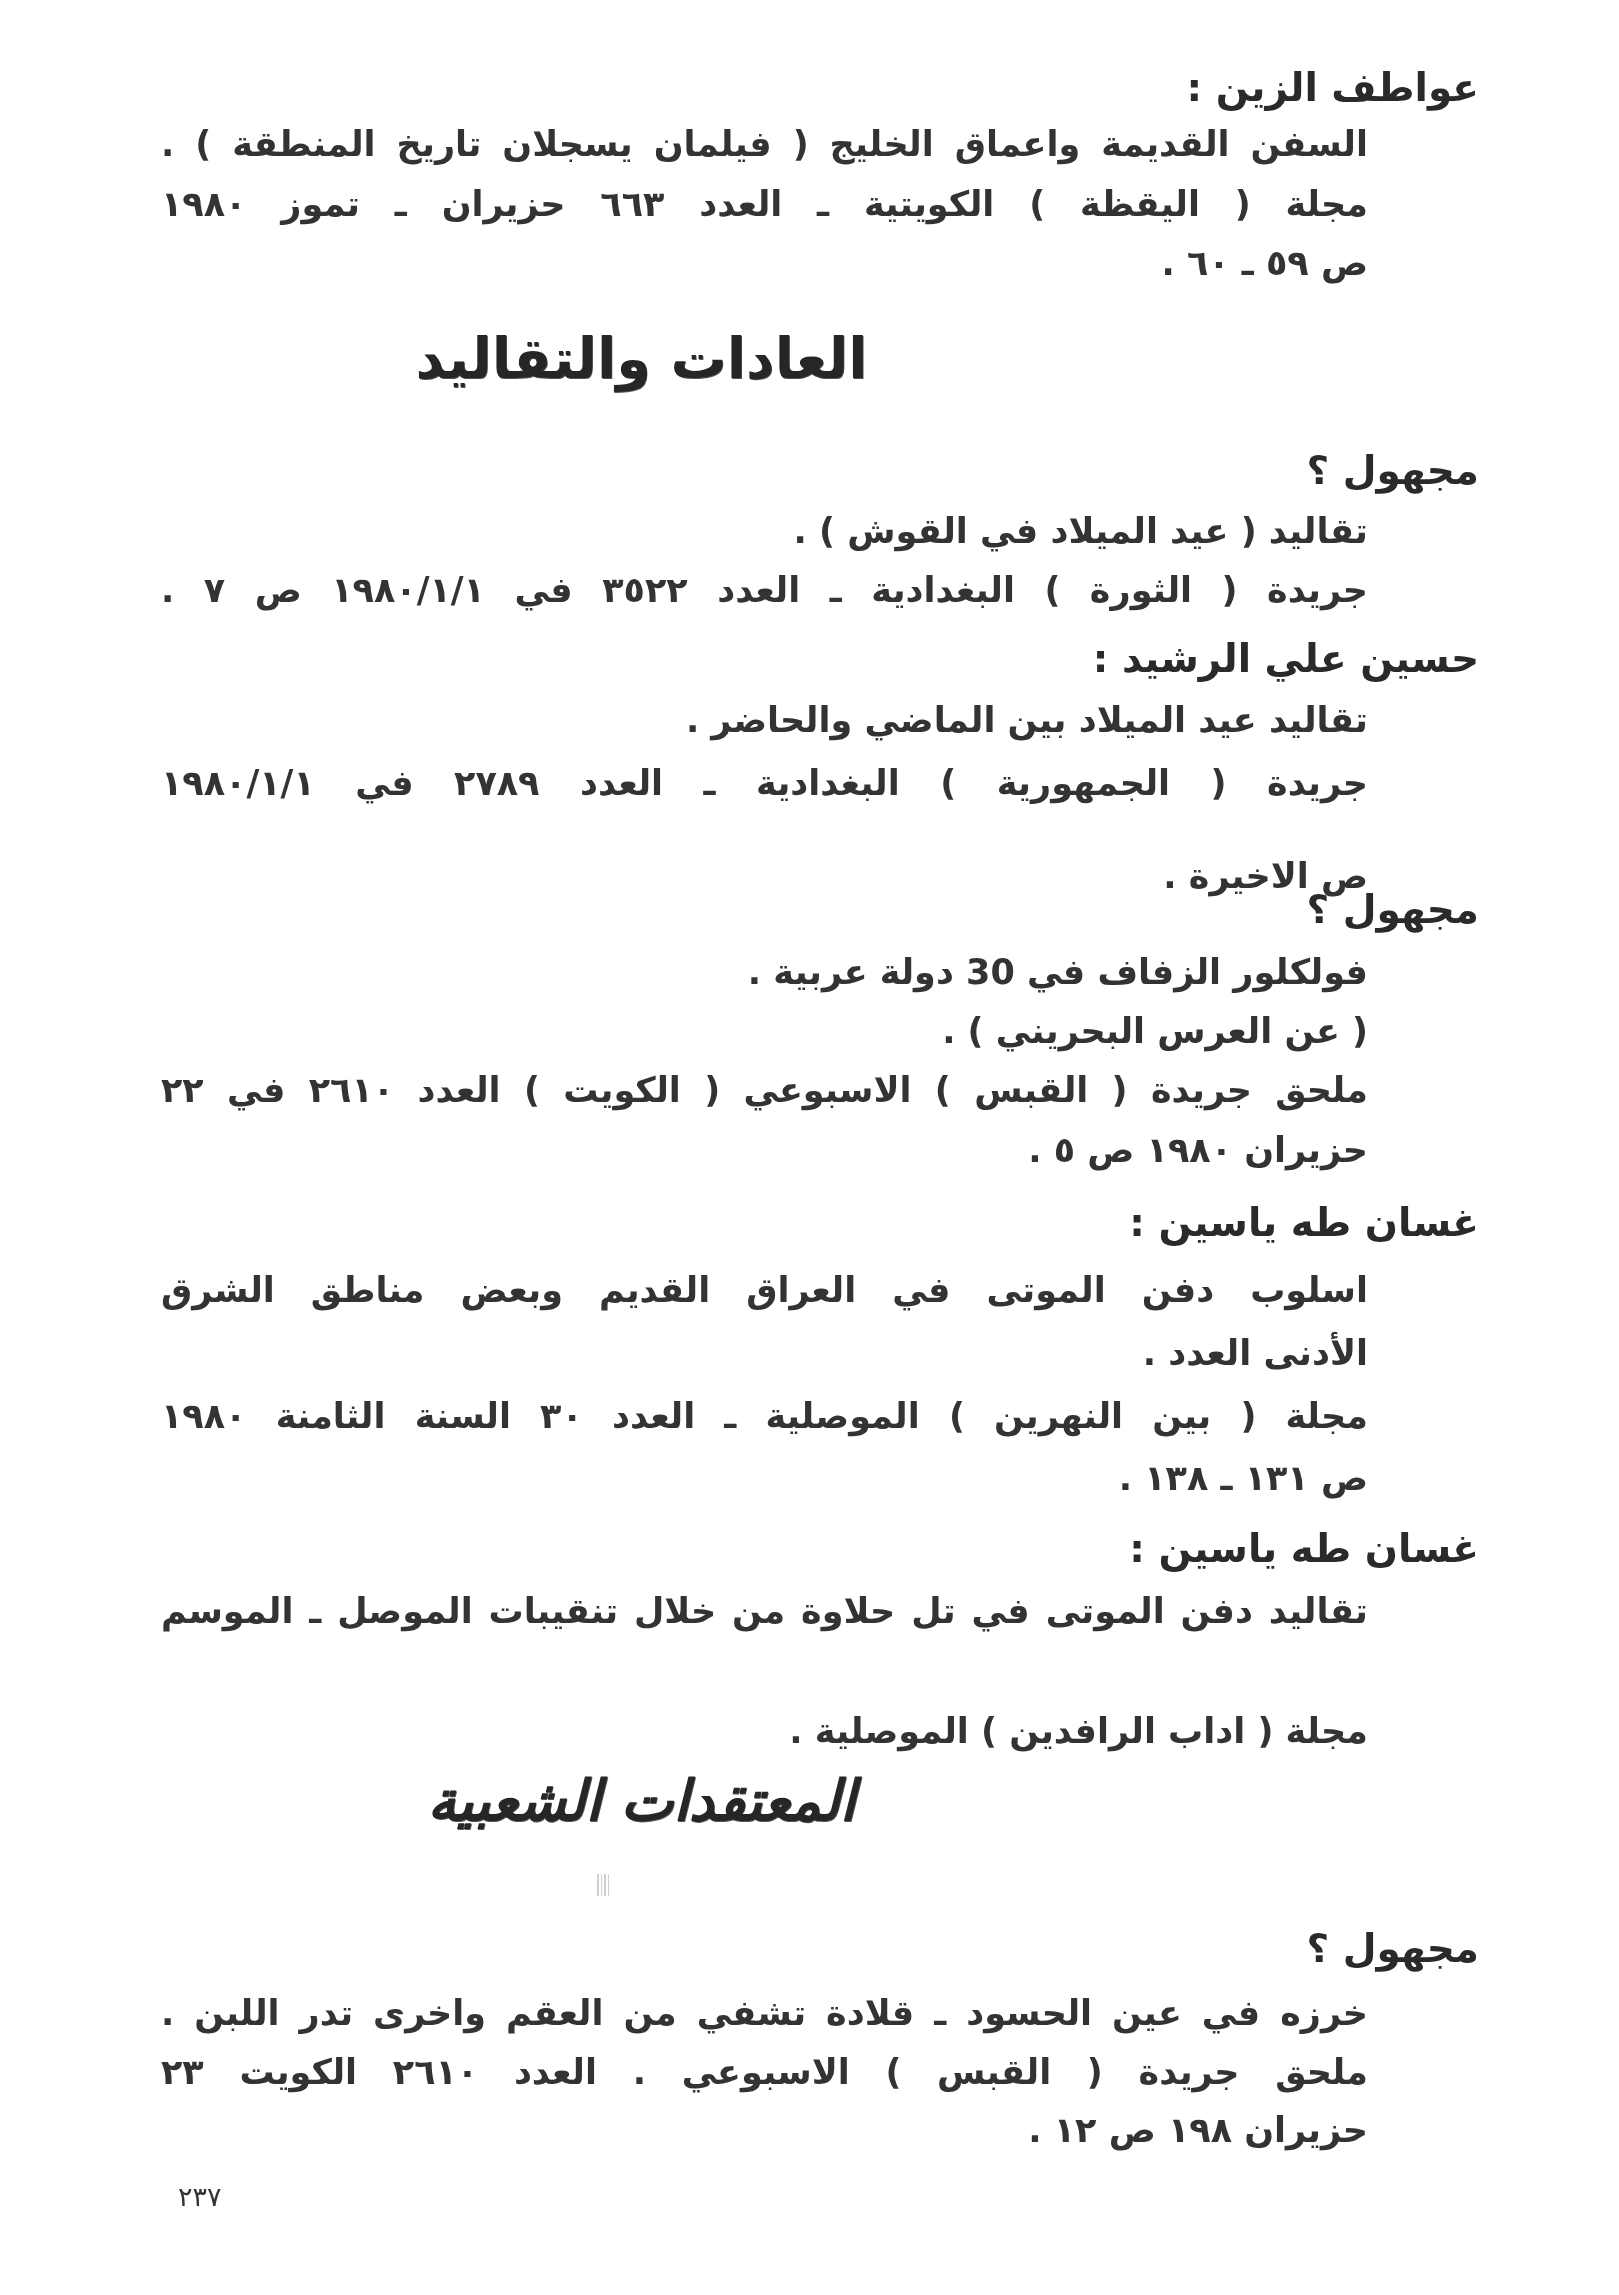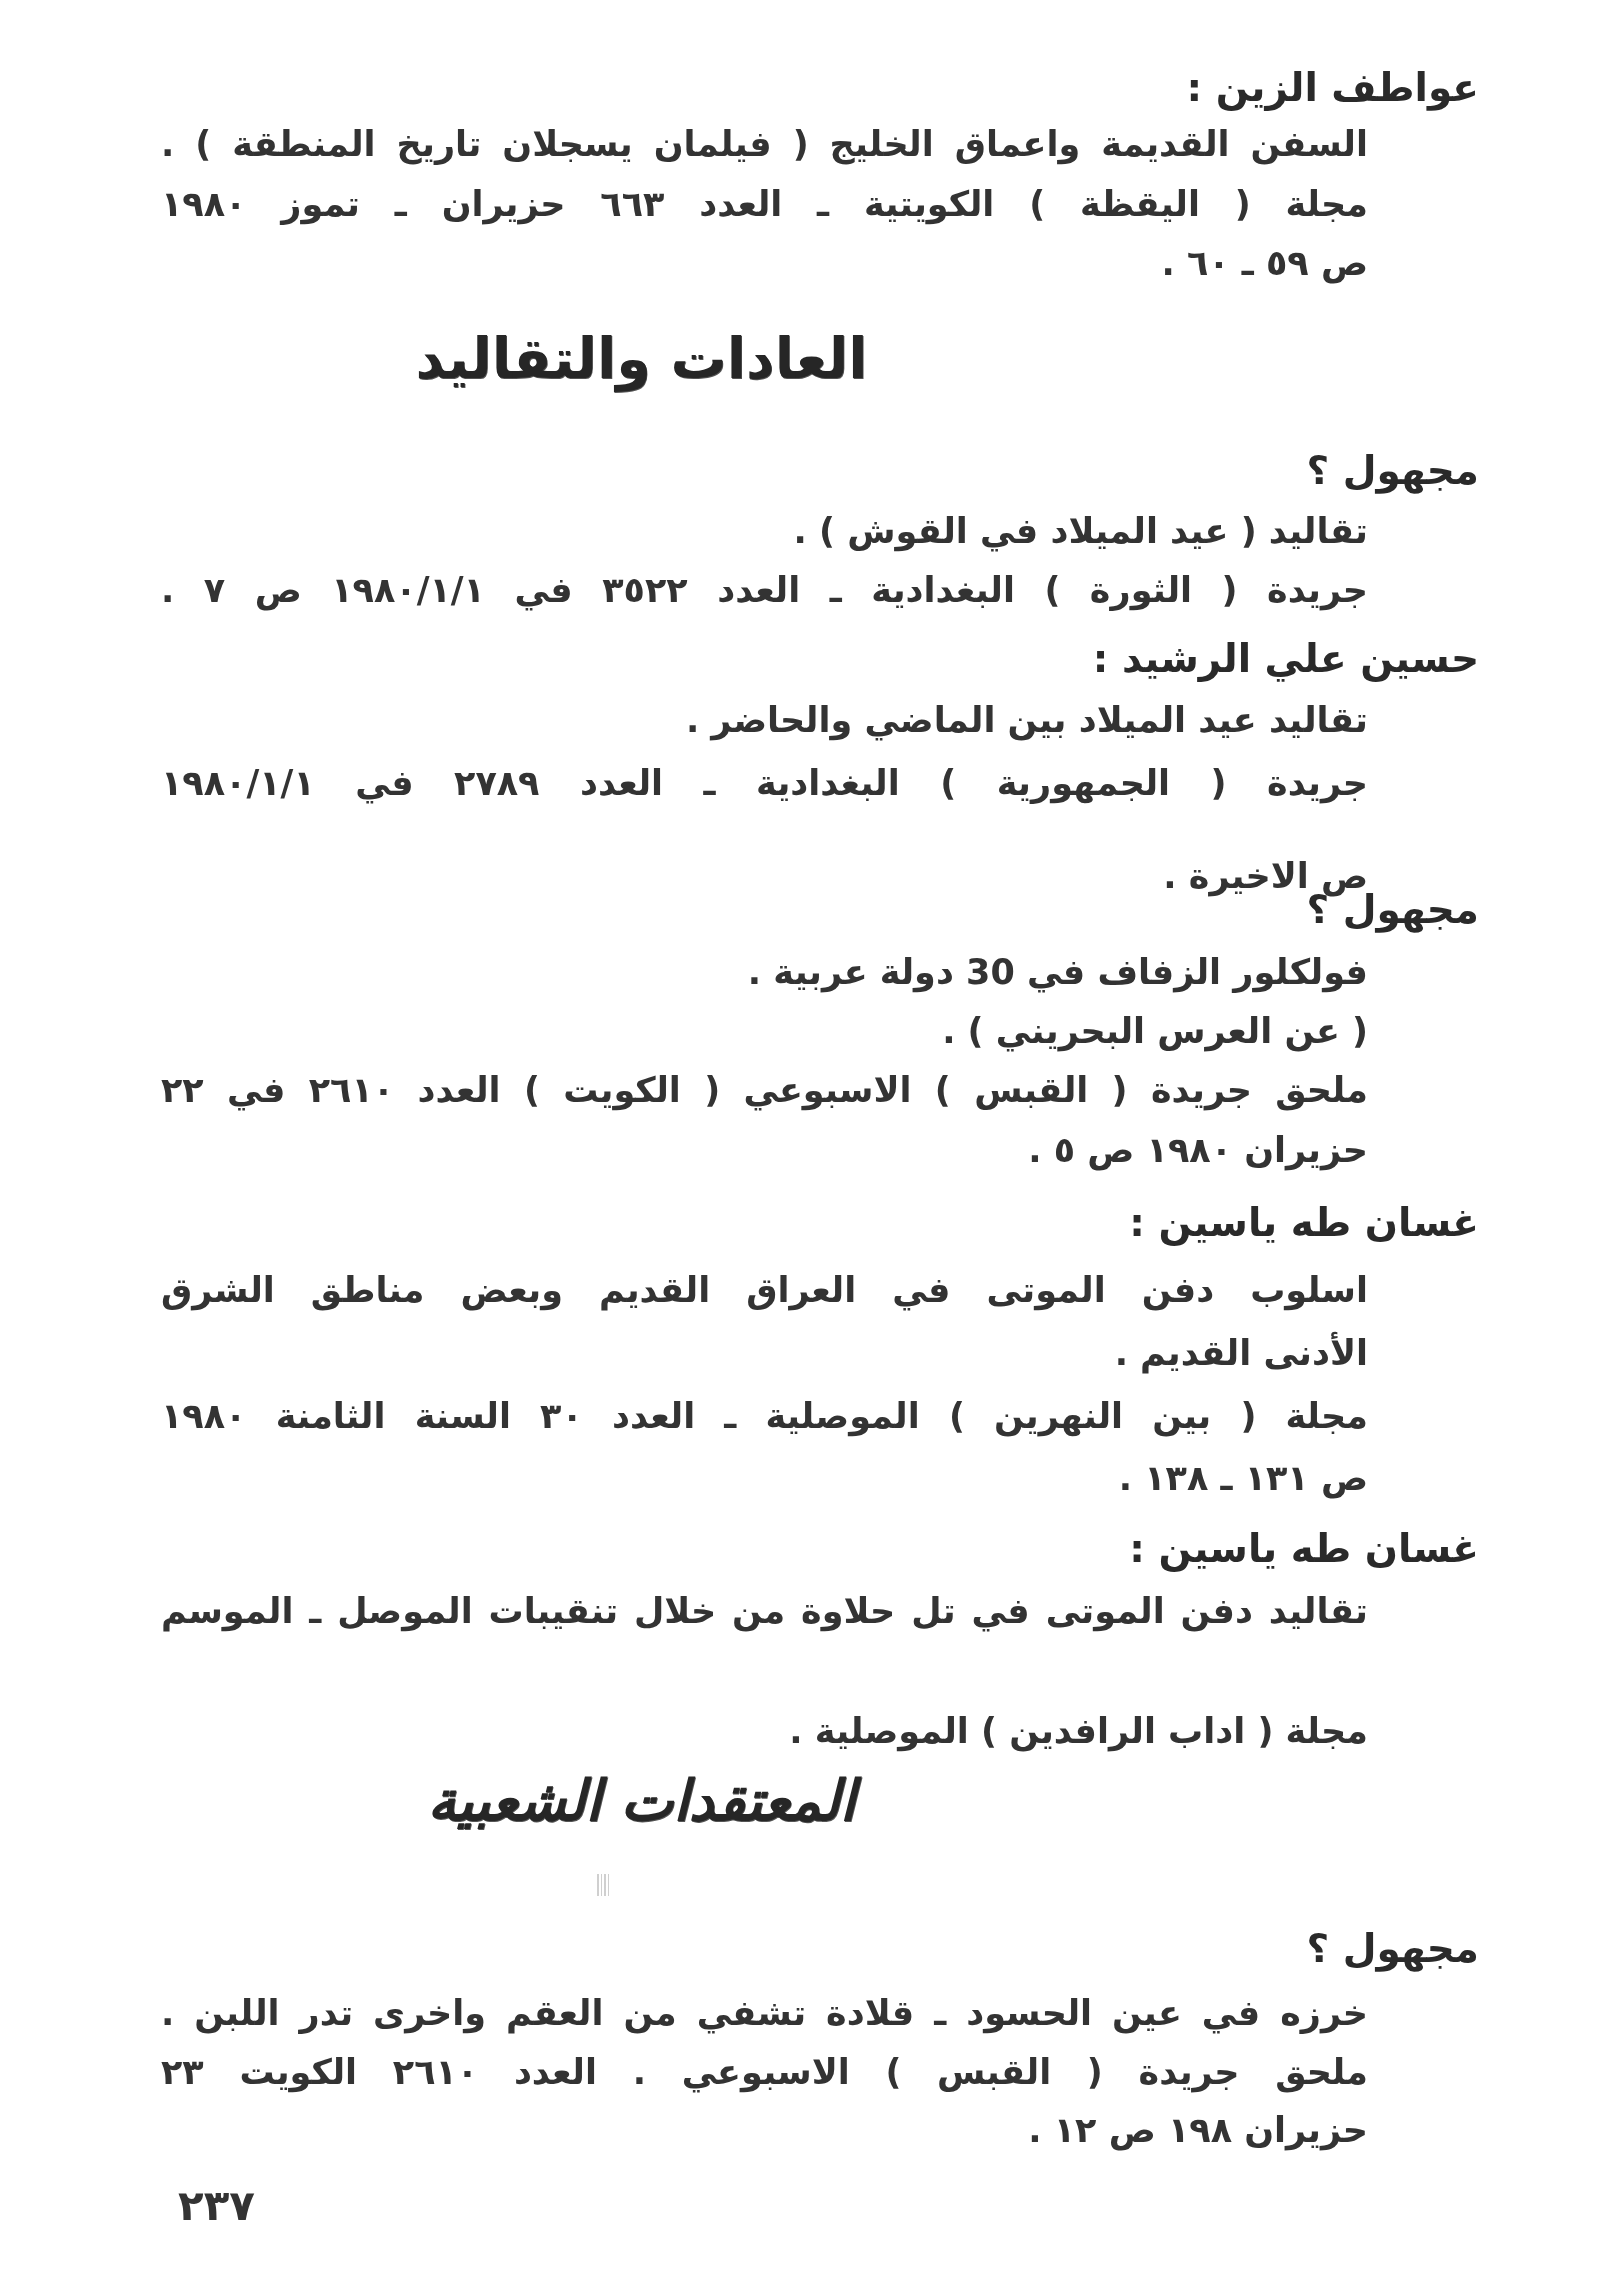--- a/index.html
+++ b/index.html
@@ -54,22 +54,22 @@
       direction: rtl;
       font-size: 56px;
       font-weight: bold;
       color: #262626;
       text-shadow: 0.7px 0.7px 0 #555;
     }
     .page-number {
       position: absolute;
       left: 178px;
       top: 2181px;
-      font-size: 42px;
-      font-weight: bold;
+      font-size: 27px;
+      font-weight: normal;
       color: #333;
       direction: rtl;
     }
     .speck {
       position: absolute;
       left: 597px;
       top: 1874px;
       width: 12px;
       height: 22px;
       background: repeating-linear-gradient(90deg, #bbbbbb 0 1.5px, transparent 1.5px 3.7px);
@@ -98,21 +98,21 @@
   <div class="line body-text" style="top:856px;">ص الاخيرة .</div>
 
   <div class="line author" style="top:887px;">مجهول ؟</div>
   <div class="line body-text" style="top:952px;">فولكلور الزفاف في 30 دولة عربية .</div>
   <div class="line body-text" style="top:1011px;">( عن العرس البحريني ) .</div>
   <div class="line body-text body-full" style="top:1070px;">ملحق جريدة ( القبس ) الاسبوعي ( الكويت ) العدد ٢٦١٠ في ٢٢</div>
   <div class="line body-text" style="top:1130px;">حزيران ١٩٨٠ ص ٥ .</div>
 
   <div class="line author" style="top:1200px;">غسان طه ياسين :</div>
   <div class="line body-text body-full" style="top:1270px;">اسلوب دفن الموتى في العراق القديم وبعض مناطق الشرق</div>
-  <div class="line body-text" style="top:1333px;">الأدنى القديم .</div>
+  <div class="line body-text" style="top:1333px;">الأدنى العدد .</div>
   <div class="line body-text body-full" style="top:1396px;">مجلة ( بين النهرين ) الموصلية ـ العدد ٣٠ السنة الثامنة ١٩٨٠</div>
   <div class="line body-text" style="top:1458px;">ص ١٣١ ـ ١٣٨ .</div>
 
   <div class="line author" style="top:1526px;">غسان طه ياسين :</div>
   <div class="line body-text body-full" style="top:1591px;">تقاليد دفن الموتى في تل حلاوة من خلال تنقيبات الموصل ـ الموسم</div>
   <div class="line body-text" style="top:1711px;">مجلة ( اداب الرافدين ) الموصلية .</div>
 
   <div class="section-title" style="top:1768px;font-style:italic;">المعتقدات الشعبية</div>
   <div class="speck"></div>
 

